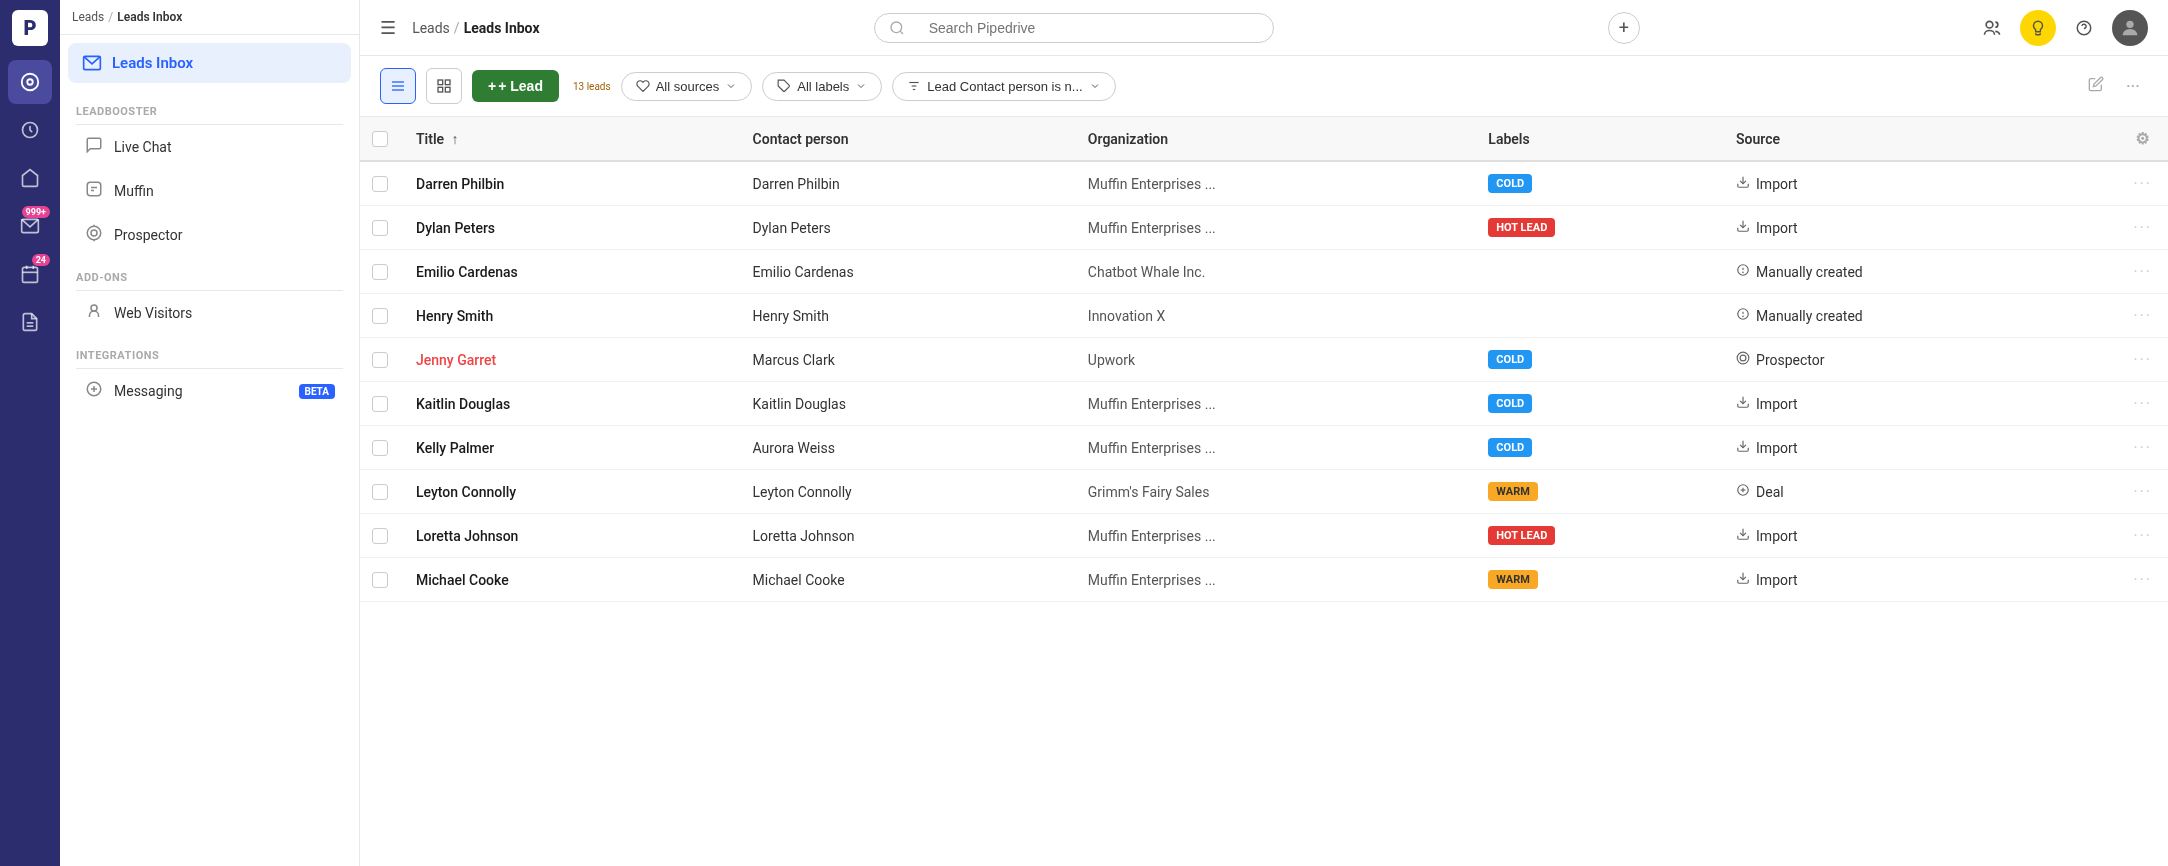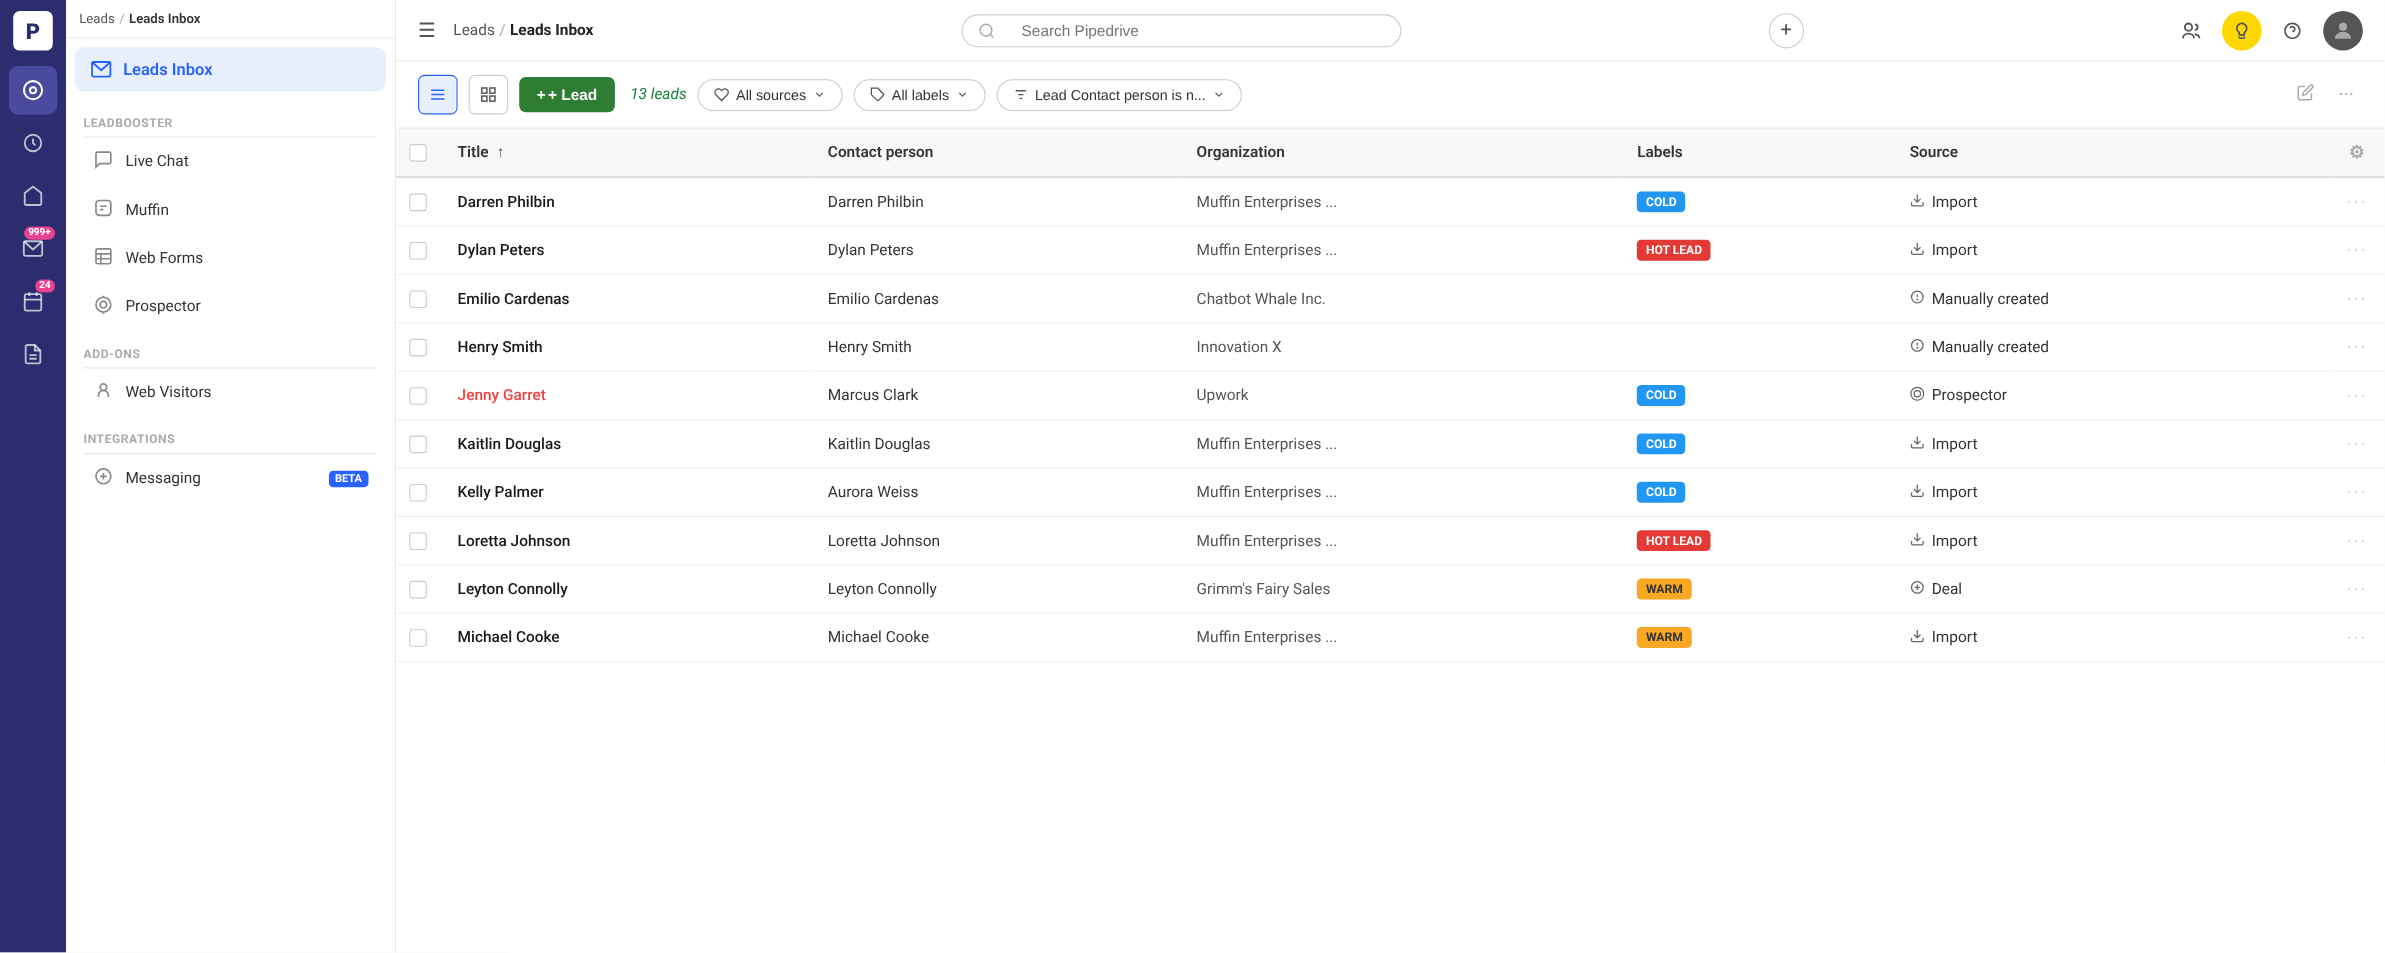--- a/index.html
+++ b/index.html
@@ -192,21 +192,21 @@
       background: #2e7d32;
       color: white;
       border: none;
       border-radius: 6px;
       padding: 8px 16px;
       font-size: 14px;
       font-weight: 600;
       cursor: pointer;
       display: flex; align-items: center; gap: 6px;
     }
-    .leads-count { font-size: 14px; color: #15803d; margin-left: 4px; font-style: italic; }
+    .leads-count { font-size: 10px; color: #a16207; margin-left: 4px; }
     .filter-btn {
       border: 1px solid #ccc;
       border-radius: 20px;
       padding: 6px 14px;
       font-size: 13px;
       color: #333;
       background: white;
       cursor: pointer;
       display: flex; align-items: center; gap: 6px;
     }
@@ -351,31 +351,20 @@
     <span>Live Chat</span>
   </div>
   <div class="sidebar-item">
     <span class="item-icon">
       <svg width="18" height="18" viewBox="0 0 24 24" fill="none" stroke="#888" stroke-width="2">
           <rect x="3" y="3" width="18" height="18" rx="4"></rect>
           <path d="M8 10h8M8 14h4"></path>
         </svg>
     </span>
     <span>Muffin</span>
-  </div>
-  <div class="sidebar-item">
-    <span class="item-icon">
-      <svg width="18" height="18" viewBox="0 0 24 24" fill="none" stroke="#888" stroke-width="2">
-          <rect x="3" y="3" width="18" height="18" rx="2"></rect>
-          <line x1="3" y1="9" x2="21" y2="9"></line>
-          <line x1="3" y1="15" x2="21" y2="15"></line>
-          <line x1="9" y1="9" x2="9" y2="21"></line>
-        </svg>
-    </span>
-    <span>Web Forms</span>
   </div>
   <div class="sidebar-item">
     <span class="item-icon">
       <svg width="18" height="18" viewBox="0 0 24 24" fill="none" stroke="#888" stroke-width="2">
           <circle cx="12" cy="12" r="4"></circle>
           <circle cx="12" cy="12" r="9"></circle>
           <line x1="12" y1="3" x2="12" y2="1"></line>
           <line x1="12" y1="23" x2="12" y2="21"></line>
         </svg>
     </span>
@@ -713,20 +702,44 @@
       </div>
     </td>
     <td style="text-align:center;">
       <span class="row-actions">···</span>
     </td>
   </tr>
           <tr>
     <td>
       <input type="checkbox" class="checkbox" style="">
     </td>
+    <td style="cursor:pointer; color:#1a1a1a; font-weight:500;">Leyton Connolly</td>
+    <td>Leyton Connolly</td>
+    <td style="color:#555;">Grimm's Fairy Sales</td>
+    <td>
+      <span class="label-badge label-warm">WARM</span>
+    </td>
+    <td>
+      <div class="source-cell">
+        <span><svg width="14" height="14" viewBox="0 0 24 24" fill="none" stroke="#666" stroke-width="2">
+                    <circle cx="12" cy="12" r="9"></circle>
+                    <line x1="12" y1="8" x2="12" y2="16"></line>
+                    <line x1="8" y1="12" x2="16" y2="12"></line>
+                  </svg></span>
+        <span>Deal</span>
+      </div>
+    </td>
+    <td style="text-align:center;">
+      <span class="row-actions">···</span>
+    </td>
+  </tr>
+          <tr>
+    <td>
+      <input type="checkbox" class="checkbox" style="">
+    </td>
     <td style="cursor:pointer; color:#1a1a1a; font-weight:500;">Loretta Johnson</td>
     <td>Loretta Johnson</td>
     <td style="color:#555;">Muffin Enterprises ...</td>
     <td>
       <span class="label-badge label-hot">HOT LEAD</span>
     </td>
     <td>
       <div class="source-cell">
         <span><svg width="14" height="14" viewBox="0 0 24 24" fill="none" stroke="#666" stroke-width="2">
                     <path d="M21 15v4a2 2 0 0 1-2 2H5a2 2 0 0 1-2-2v-4"></path>
@@ -737,44 +750,20 @@
       </div>
     </td>
     <td style="text-align:center;">
       <span class="row-actions">···</span>
     </td>
   </tr>
           <tr>
     <td>
       <input type="checkbox" class="checkbox" style="">
     </td>
-    <td style="cursor:pointer; color:#1a1a1a; font-weight:500;">Leyton Connolly</td>
-    <td>Leyton Connolly</td>
-    <td style="color:#555;">Grimm's Fairy Sales</td>
-    <td>
-      <span class="label-badge label-warm">WARM</span>
-    </td>
-    <td>
-      <div class="source-cell">
-        <span><svg width="14" height="14" viewBox="0 0 24 24" fill="none" stroke="#666" stroke-width="2">
-                    <circle cx="12" cy="12" r="9"></circle>
-                    <line x1="12" y1="8" x2="12" y2="16"></line>
-                    <line x1="8" y1="12" x2="16" y2="12"></line>
-                  </svg></span>
-        <span>Deal</span>
-      </div>
-    </td>
-    <td style="text-align:center;">
-      <span class="row-actions">···</span>
-    </td>
-  </tr>
-          <tr>
-    <td>
-      <input type="checkbox" class="checkbox" style="">
-    </td>
     <td style="cursor:pointer; color:#1a1a1a; font-weight:500;">Michael Cooke</td>
     <td>Michael Cooke</td>
     <td style="color:#555;">Muffin Enterprises ...</td>
     <td>
       <span class="label-badge label-warm">WARM</span>
     </td>
     <td>
       <div class="source-cell">
         <span><svg width="14" height="14" viewBox="0 0 24 24" fill="none" stroke="#666" stroke-width="2">
                     <path d="M21 15v4a2 2 0 0 1-2 2H5a2 2 0 0 1-2-2v-4"></path>

